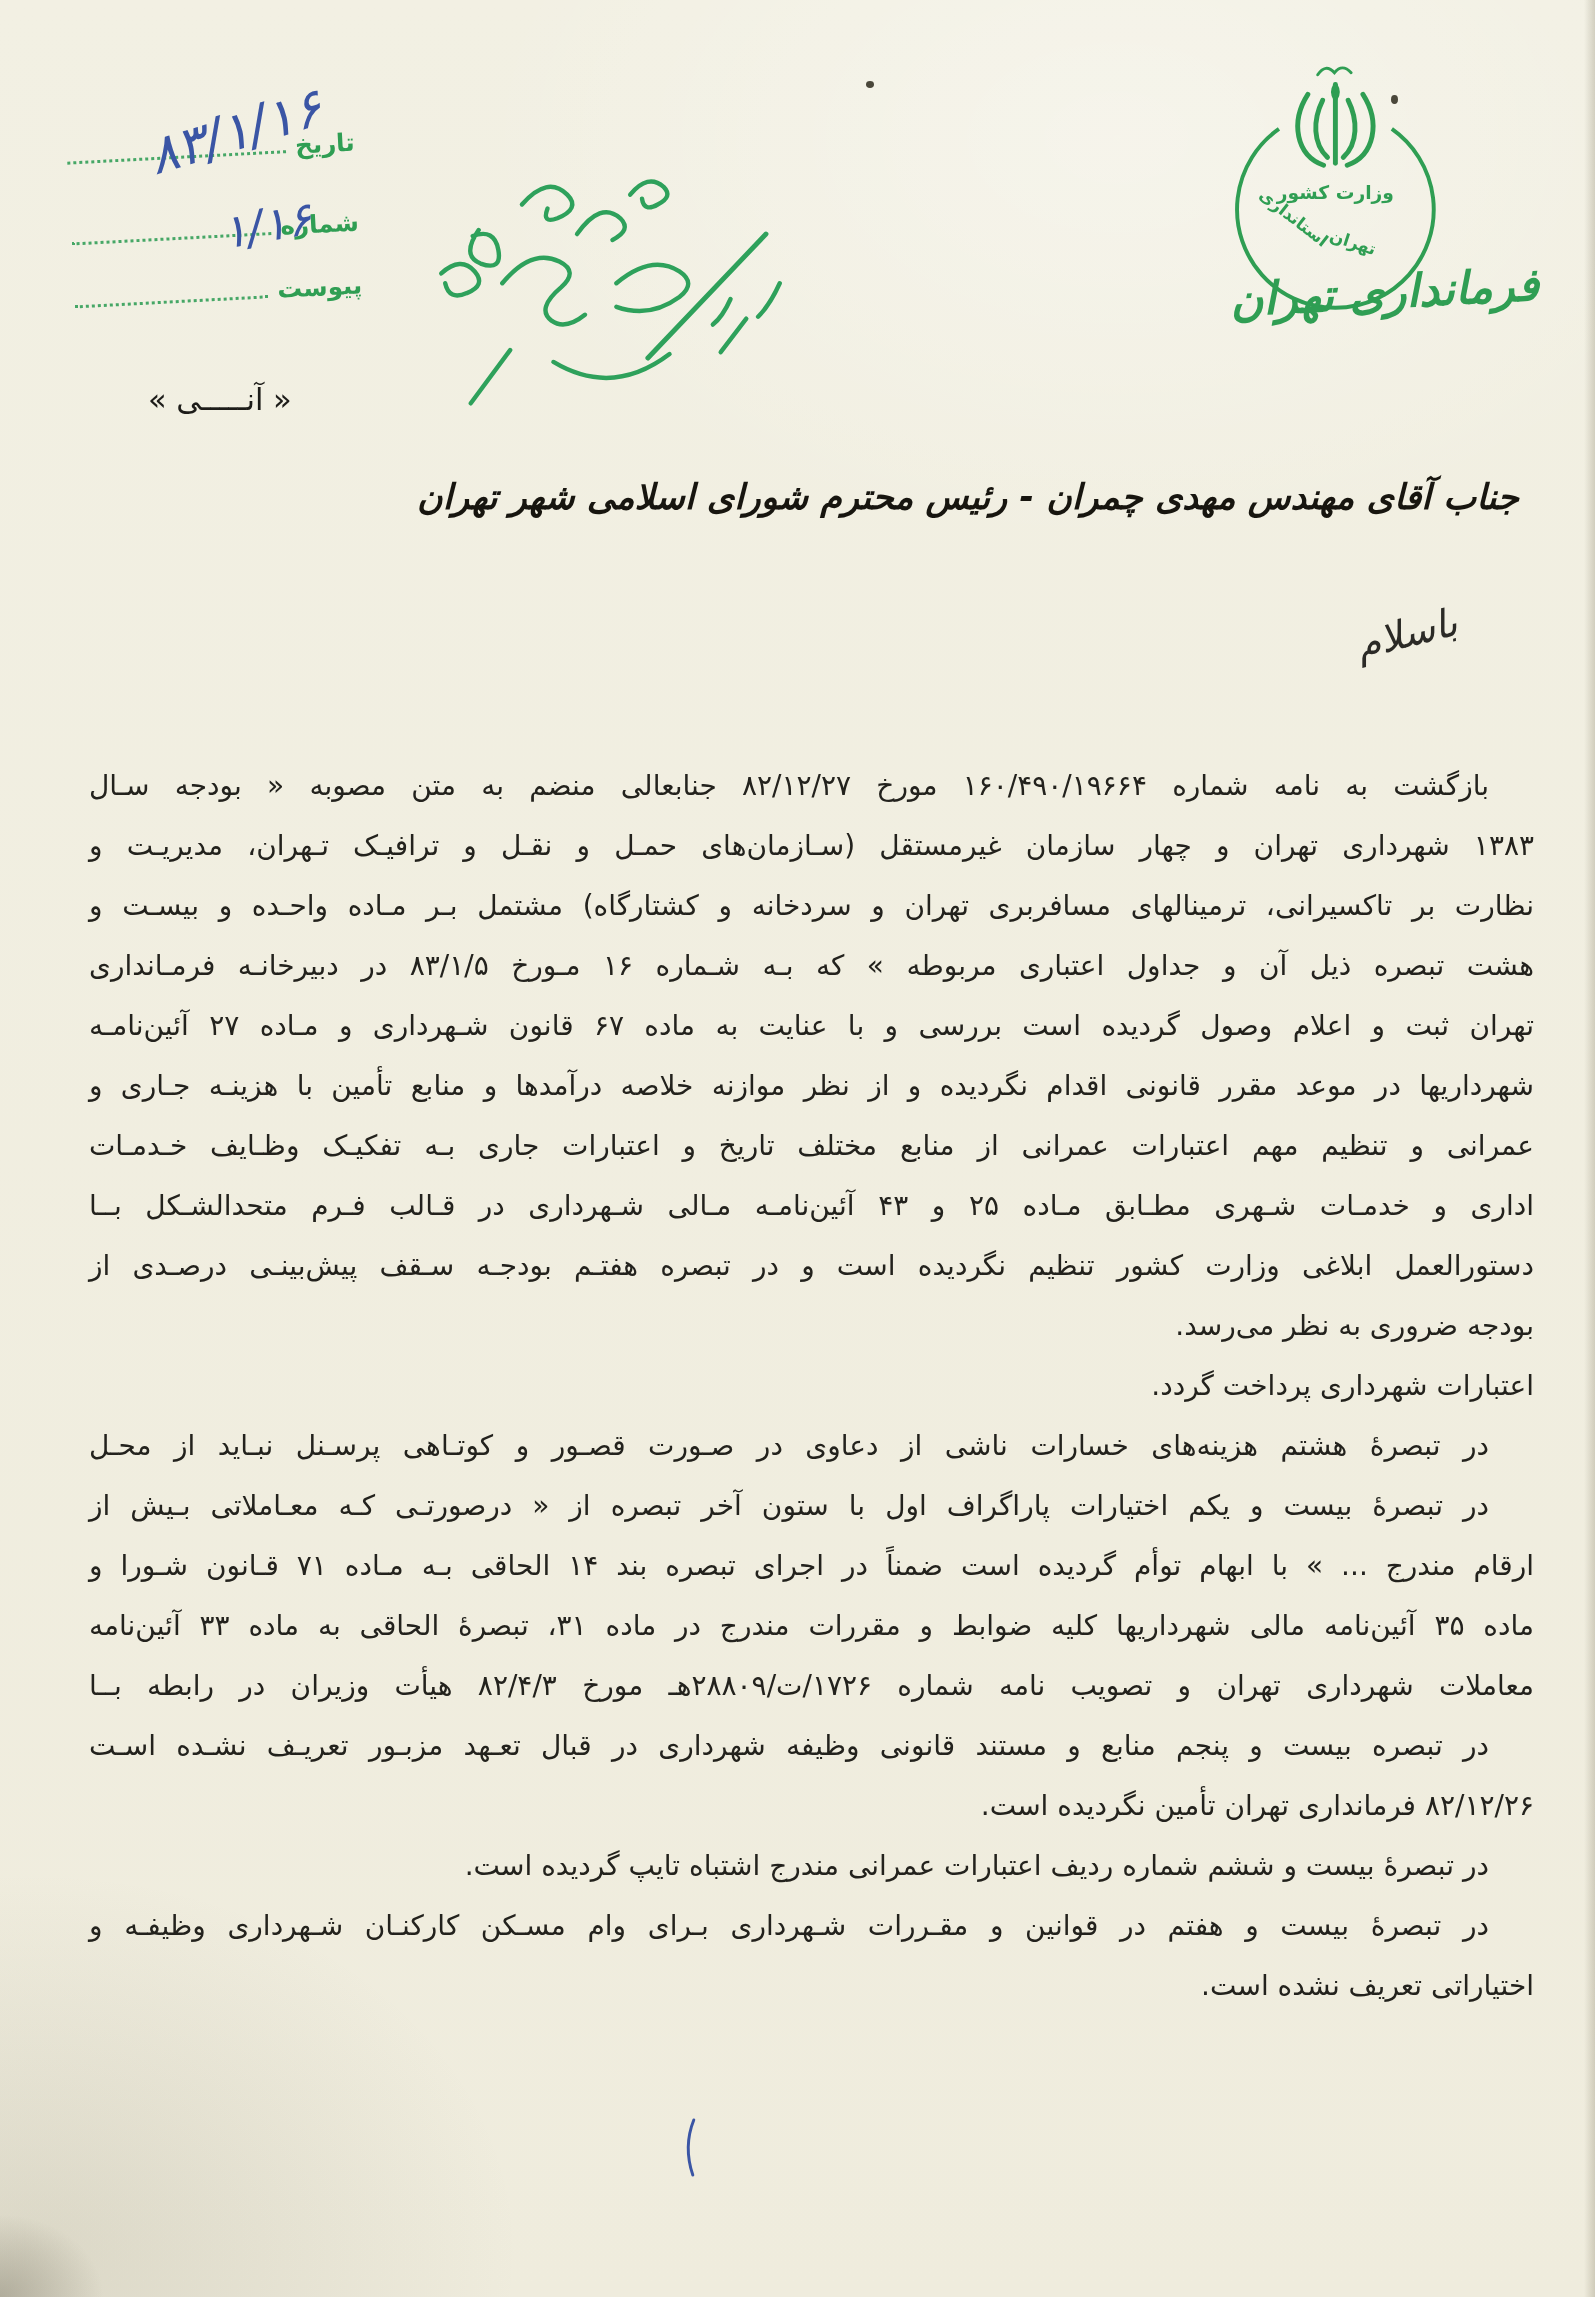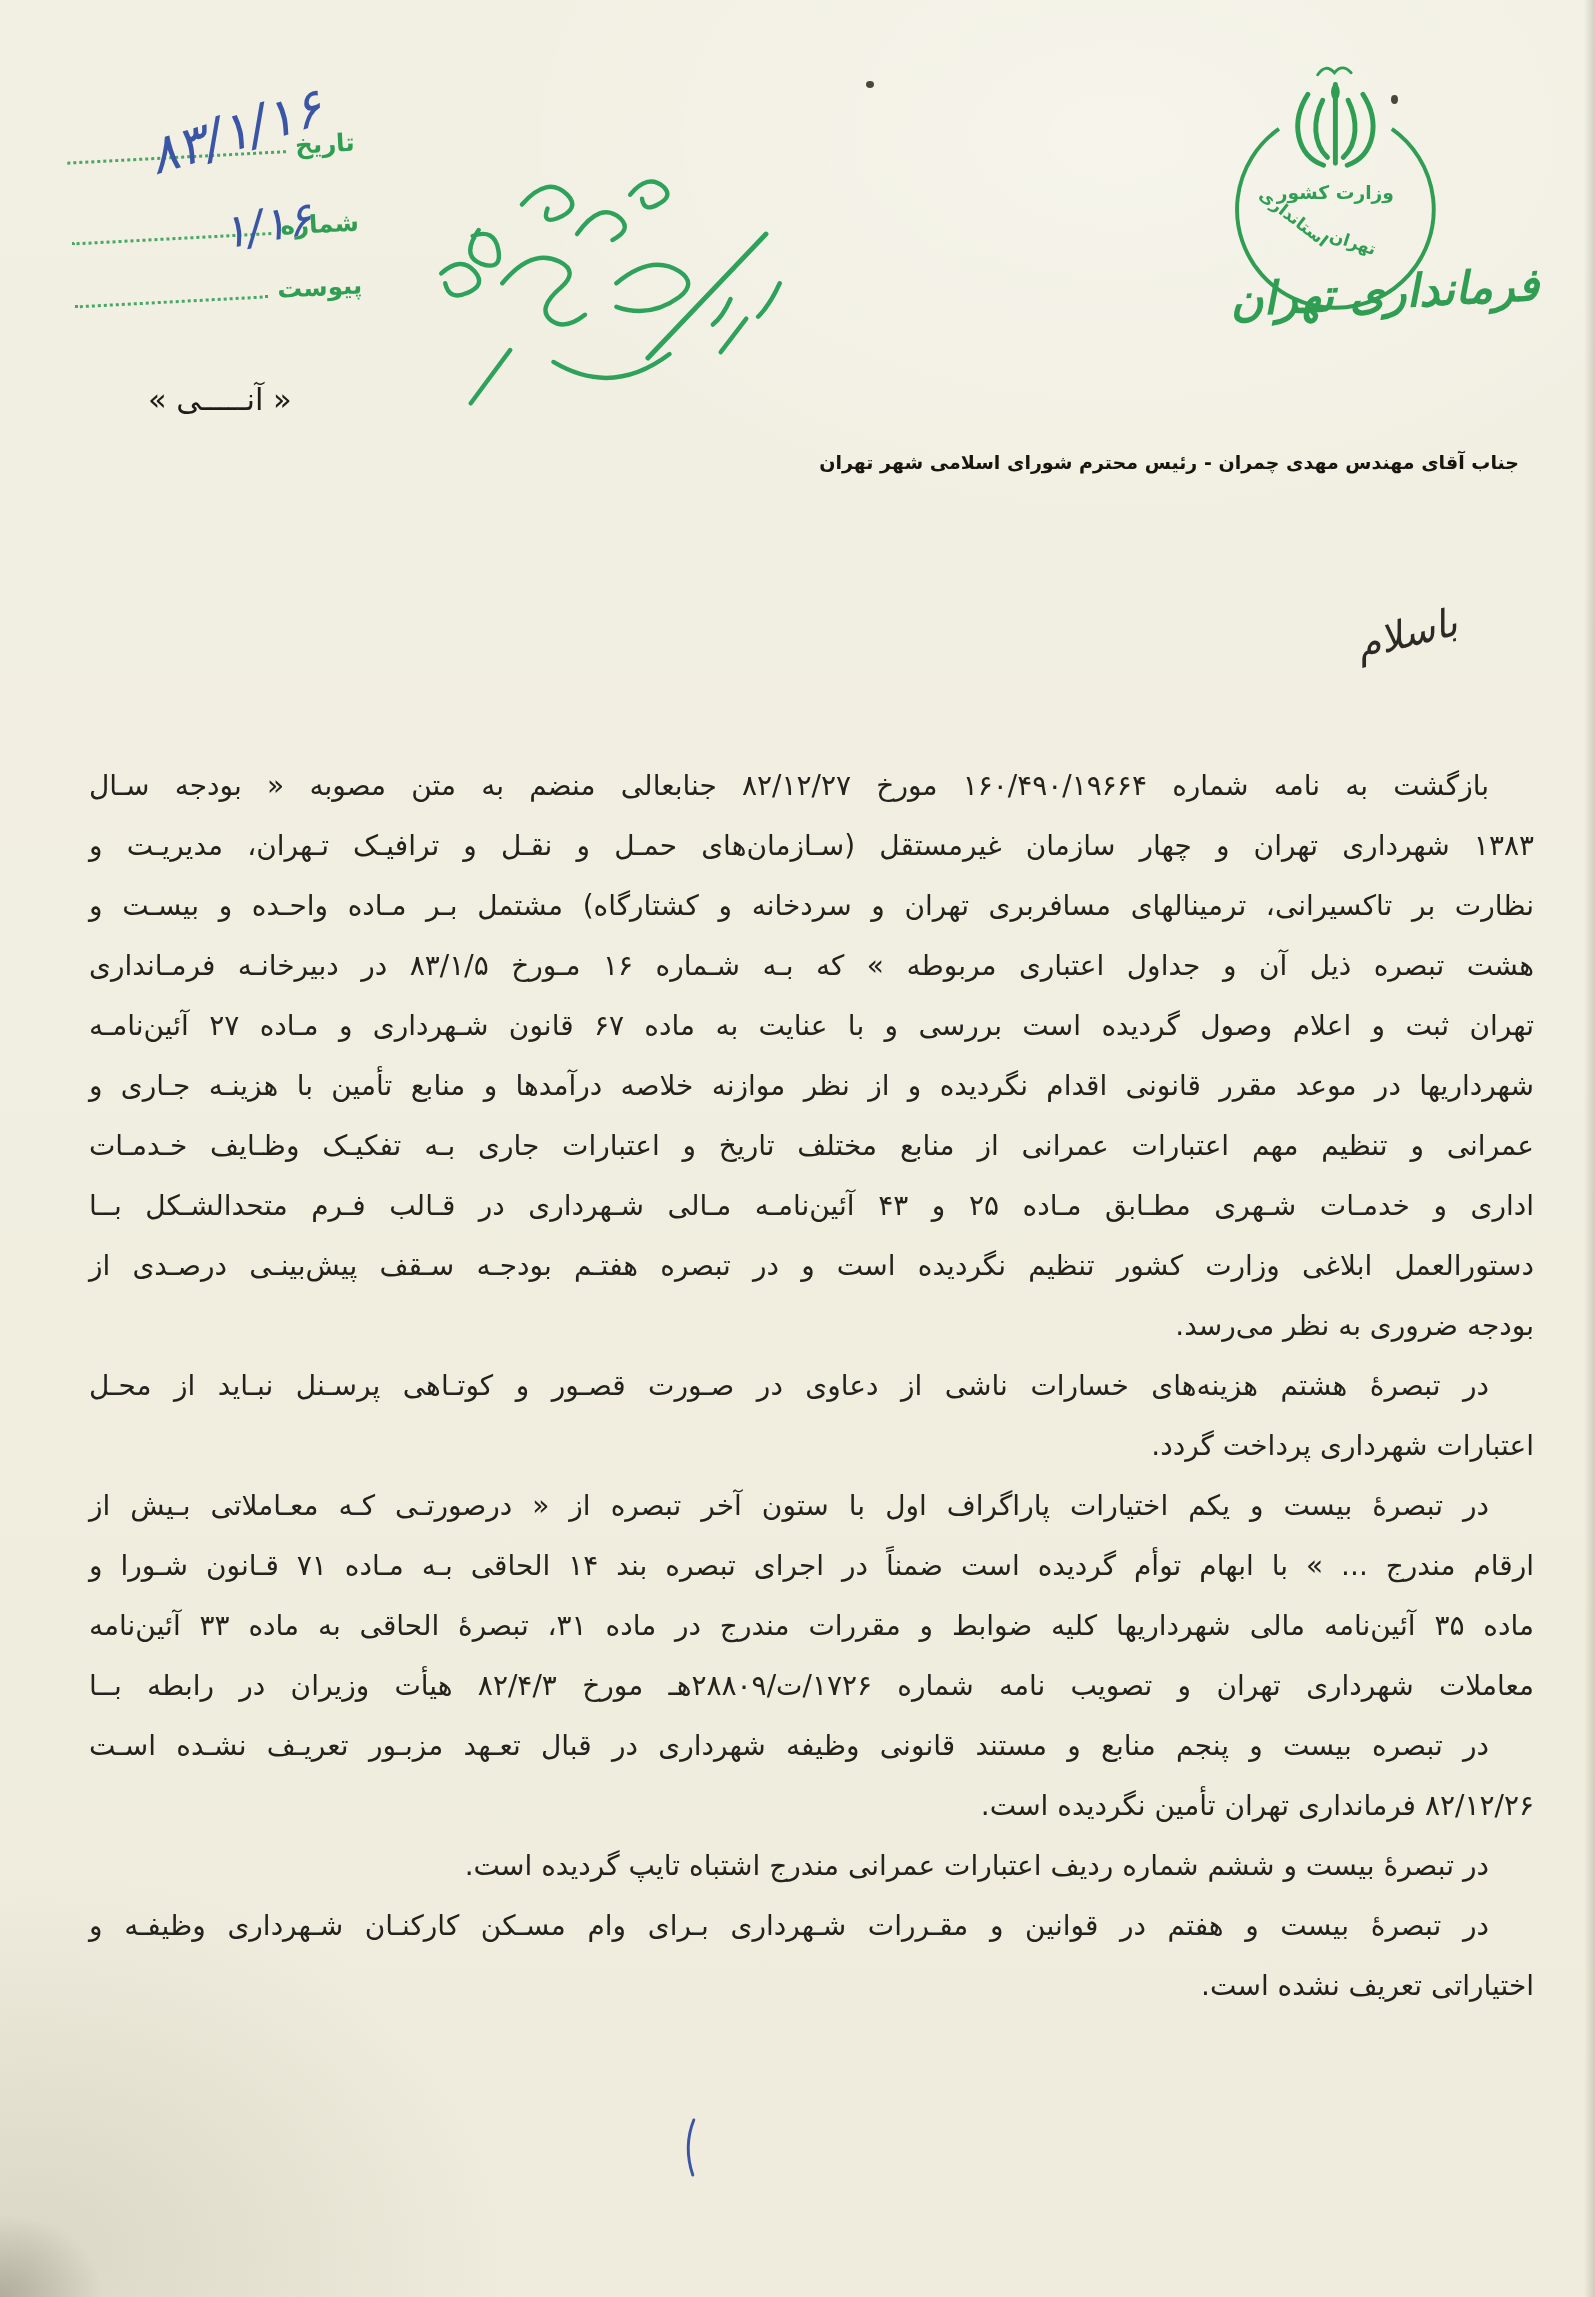--- a/index.html
+++ b/index.html
@@ -33,22 +33,22 @@
 
   
   .stamp{position:absolute;left:1221px;top:59px;width:335px;height:297px;text-align:right;}
   .stamp text{fill:#2f9e53;font-family:"DejaVu Sans",sans-serif;font-weight:bold;}
   .gov-title{position:absolute;left:1218px;top:266px;width:333px;text-align:center;
     color:#2f9e53;font-size:45px;font-weight:bold;font-style:italic;
     transform:rotate(-3deg);direction:rtl;white-space:nowrap;}
 
   .urgent{position:absolute;left:148px;top:382px;font-size:30.5px;font-weight:normal;
     color:#1d1c19;direction:rtl;white-space:nowrap;}
-  .addressee{position:absolute;right:77px;top:451px;font-size:19px;font-weight:bold;
-    color:#17150f;direction:rtl;white-space:nowrap;}
+  .addressee{position:absolute;right:77px;top:477px;font-size:35px;font-weight:bold;
+    color:#17150f;direction:rtl;white-space:nowrap;font-style:italic;}
   .greeting{position:absolute;right:138px;top:611px;font-size:39px;font-style:italic;
     color:#2b2a26;transform:rotate(-14deg);direction:rtl;}
 
   
   .body-text{position:absolute;right:62px;left:89px;top:756px;direction:rtl;
     color:#23221d;font-size:28px;}
   .para{margin:0;}
   .line{line-height:60px;text-align:right;}
   .line.just{text-align:justify;text-align-last:justify;}
   .line.ind{padding-right:45px;}
@@ -129,22 +129,22 @@
         <div class="line just">نظارت بر تاکسیرانی، ترمینالهای مسافربری تهران و سردخانه و کشتارگاه) مشتمل بـر مـاده واحـده و بیسـت و</div>
         <div class="line just">هشت تبصره ذیل آن و جداول اعتباری مربوطه » که بـه شـماره ۱۶ مـورخ ۸۳/۱/۵ در دبیرخانـه فرمـانداری</div>
         <div class="line just">تهران ثبت و اعلام وصول گردیده است بررسی و با عنایت به ماده ۶۷ قانون شـهرداری و مـاده ۲۷ آئین‌نامـه</div>
         <div class="line just">شهرداریها در موعد مقرر قانونی اقدام نگردیده و از نظر موازنه خلاصه درآمدها و منابع تأمین با هزینـه جـاری و</div>
         <div class="line just">عمرانی و تنظیم مهم اعتبارات عمرانی از منابع مختلف تاریخ و اعتبارات جاری بـه تفکیـک وظـایف خـدمـات</div>
         <div class="line just">اداری و خدمـات شـهری مطـابق مـاده ۲۵ و ۴۳ آئین‌نامـه مـالی شـهرداری در قـالب فـرم متحدالشـکل بــا</div>
         <div class="line just">دستورالعمل ابلاغی وزارت کشور تنظیم نگردیده است و در تبصره هفتـم بودجـه سـقف پیش‌بینـی درصـدی از</div>
         <div class="line">بودجه ضروری به نظر می‌رسد.</div>
       </div>
       <div class="para">
+        <div class="line">اعتبارات شهرداری پرداخت گردد.</div>
         <div class="line ind just">در تبصرهٔ هشتم هزینه‌های خسارات ناشی از دعاوی در صـورت قصـور و کوتـاهی پرسـنل نبـاید از محـل</div>
-        <div class="line">اعتبارات شهرداری پرداخت گردد.</div>
       </div>
       <div class="para">
         <div class="line ind just">در تبصرهٔ بیست و یکم اختیارات پاراگراف اول با ستون آخر تبصره از « درصورتـی کـه معـاملاتی بـیش از</div>
         <div class="line just">ارقام مندرج ... » با ابهام توأم گردیده است ضمناً در اجرای تبصره بند ۱۴ الحاقی بـه مـاده ۷۱ قـانون شـورا و</div>
         <div class="line just">ماده ۳۵ آئین‌نامه مالی شهرداریها کلیه ضوابط و مقررات مندرج در ماده ۳۱، تبصرهٔ الحاقی به ماده ۳۳ آئین‌نامه</div>
         <div class="line just">معاملات شهرداری تهران و تصویب نامه شماره ۱۷۲۶/ت/۲۸۸۰۹هـ مورخ ۸۲/۴/۳ هیأت وزیران در رابطه بــا</div>
       </div>
       <div class="para">
         <div class="line ind just">در تبصره بیست و پنجم منابع و مستند قانونی وظیفه شهرداری در قبال تعـهد مزبـور تعریـف نشـده اسـت</div>
         <div class="line">۸۲/۱۲/۲۶ فرمانداری تهران تأمین نگردیده است.</div>

